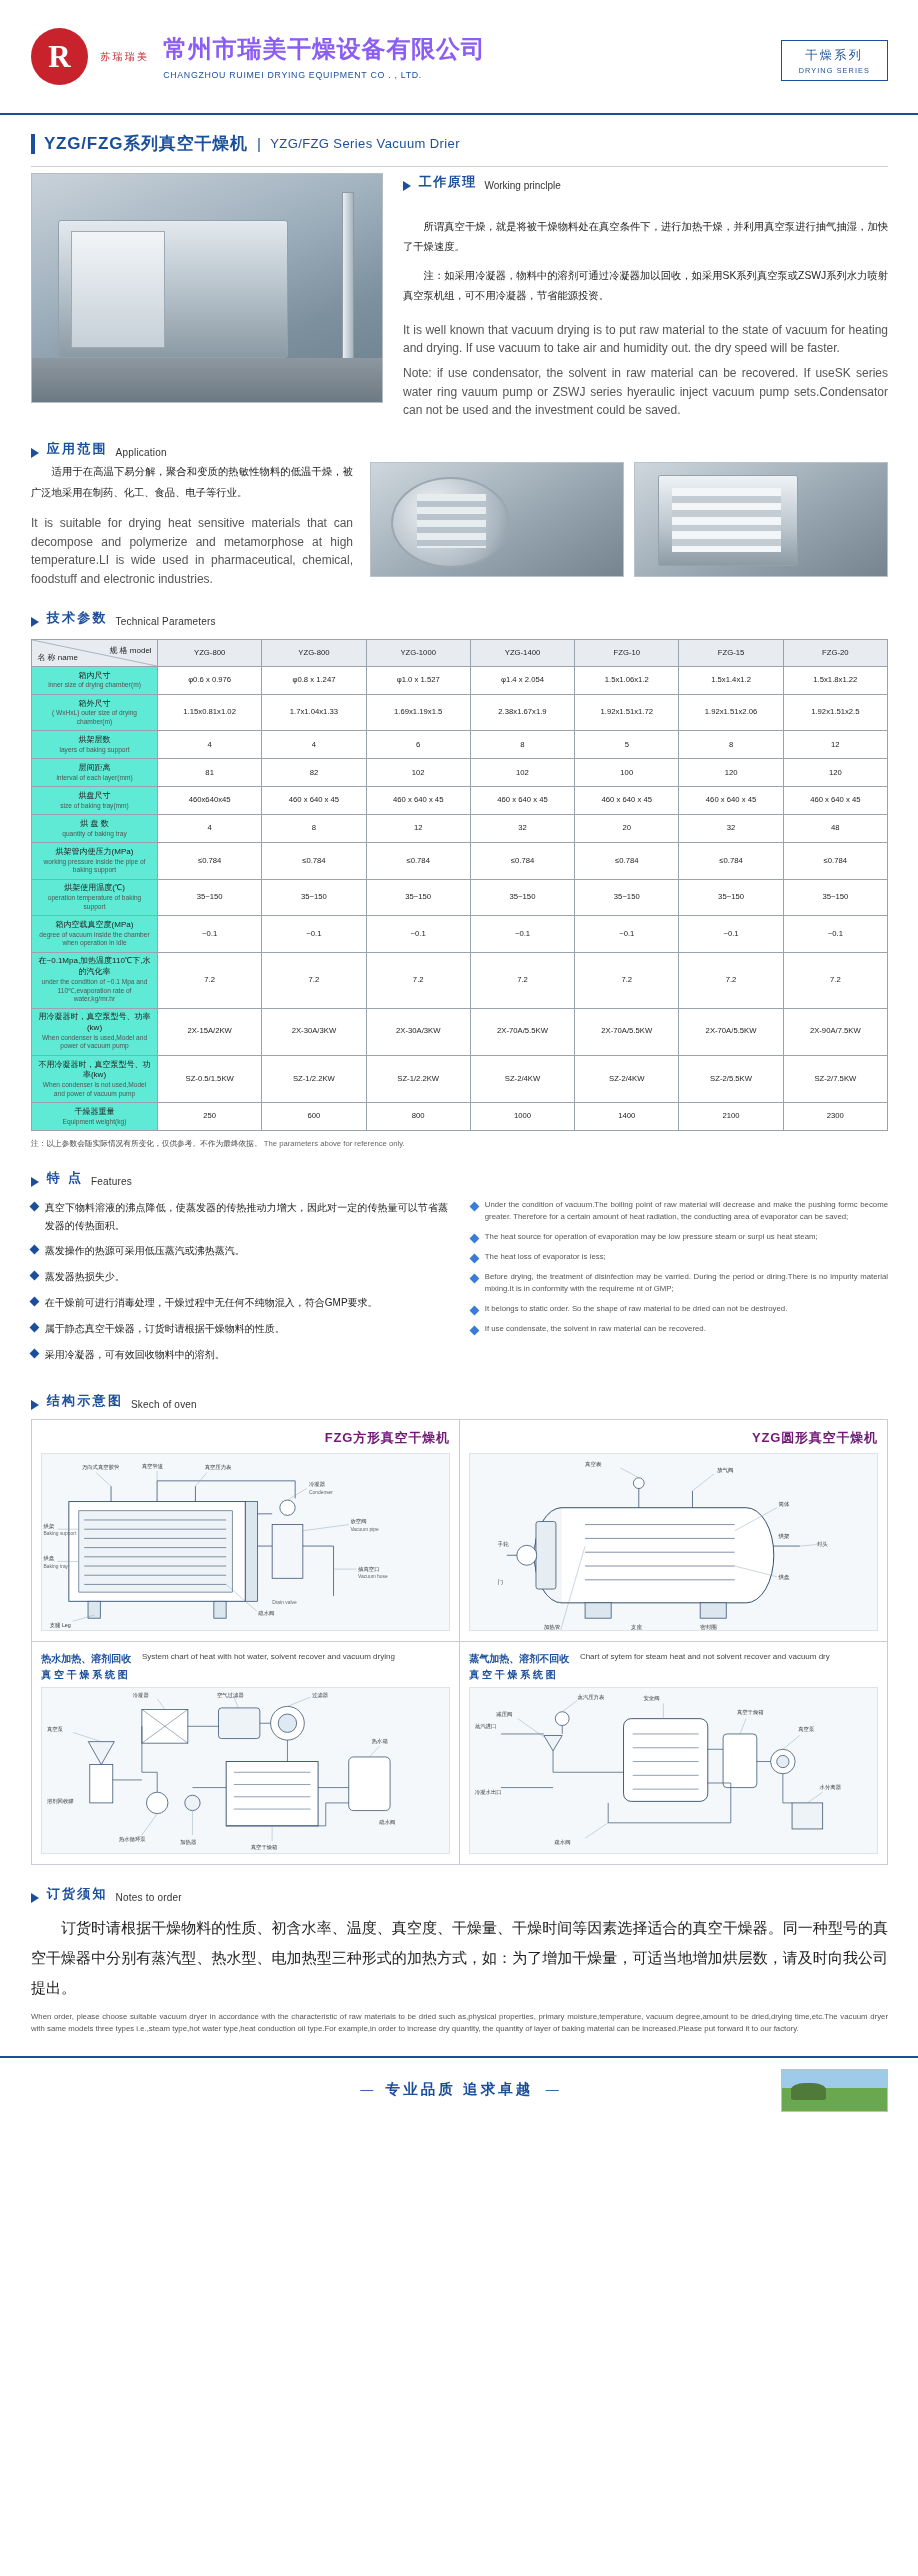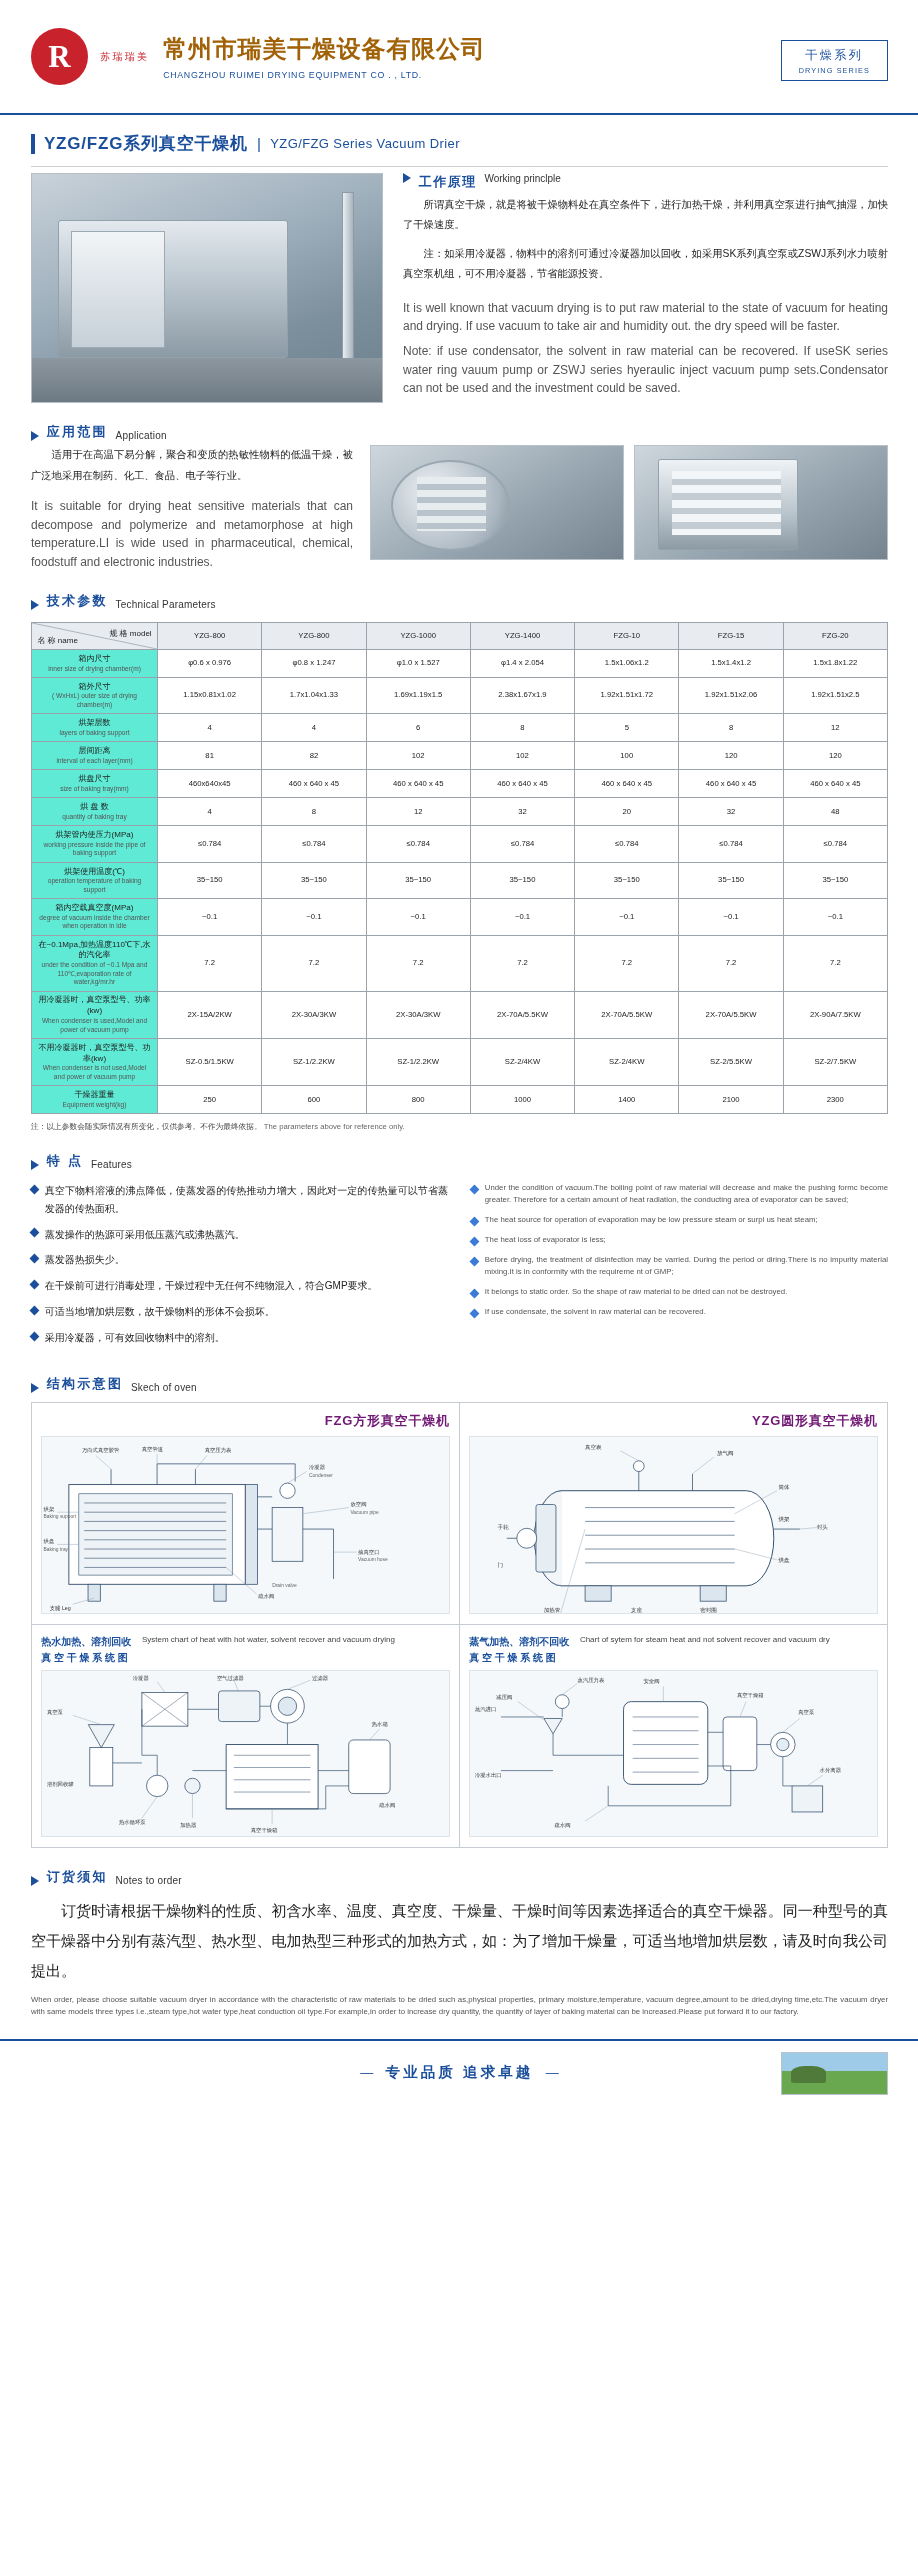--- a/index.html
+++ b/index.html
@@ -27,21 +27,21 @@
     background: #c8232c; color: #fff;
     display: flex; align-items: center; justify-content: center;
     font-family: "Liberation Serif", serif;
     font-size: 31px; font-weight: bold;
   }
   .logo-text { display: flex; flex-direction: column; justify-content: center; }
   .logo-text .cn { font-size: 10px; color: #c8232c; letter-spacing: 2.3px; }
   .co-block { margin-left: 13.8px; }
   .co-cn {
     font-family: "Liberation Serif", serif;
-    font-size: 24px; font-weight: bold; color: #a16207;
+    font-size: 24px; font-weight: bold; color: #8b5cf6;
     letter-spacing: 0.8px;
   }
   .co-en {
     margin-top: 5.4px;
     font-size: 8.8px; color: #1b4f9c; letter-spacing: 0.7px;
   }
   .series-badge {
     position: absolute; right: 31px; top: 40px;
     border: 0.8px solid #1b4f9c; padding: 6.1px 17px 4.6px 17px;
     text-align: center;
@@ -96,21 +96,21 @@
     position:absolute; right:27.6px; top:18.4px; width:12.2px; height:176px;
     background: linear-gradient(90deg,#e9eef2,#a7b4bd);
     border:0.8px solid #8e9ba4;
   }
   .photo .floor {
     position:absolute; left:0; bottom:0; width:100%; height:44px;
     background: linear-gradient(180deg,#8c97a0,#6e7a83);
   }
   .right-col { flex: 1; }
 
-  .p-head { display:flex; align-items:flex-start; gap:7.7px; margin-bottom: 4px; }
+  .p-head { display:flex; align-items:flex-end; gap:7.7px; margin-bottom: 26px; }
   .p-head .cn { font-size: 13px; font-weight: bold; color:#1b4f9c; letter-spacing:1.5px; }
   .p-head .en { font-size: 10px; color:#333; }
 
   p.cn-body {
     font-size: 10.3px; line-height: 2.0; color:#222; margin: 0 0 7.7px 0;
     text-align: justify; text-indent: 2em;
   }
   p.en-body {
     font-size: 12px; line-height: 1.55; color:#555; margin: 0; text-align: justify;
   }
@@ -498,21 +498,21 @@
       <div class="feat-item">
         <div class="dia"></div>
         <div class="t">蒸发器热损失少。</div>
       </div>
       <div class="feat-item">
         <div class="dia"></div>
         <div class="t">在干燥前可进行消毒处理，干燥过程中无任何不纯物混入，符合GMP要求。</div>
       </div>
       <div class="feat-item">
         <div class="dia"></div>
-        <div class="t">可适当地增加烘层数，故干燥物料的形体不会损坏。</div>
+        <div class="t">属于静态真空干燥器，订货时请根据干燥物料的性质。</div>
       </div>
       <div class="feat-item">
         <div class="dia"></div>
         <div class="t">采用冷凝器，可有效回收物料中的溶剂。</div>
       </div>
     </div>
     <div class="feat-col">
       <div class="feat-item en">
         <div class="dia blue"></div>
         <div class="t">Under the condition of vacuum.The boiling point of raw material will decrease and make the pushing formc become greater. Therefore for a certain  amount of heat radiation, the conducting area of evaporator can be saved;</div>

